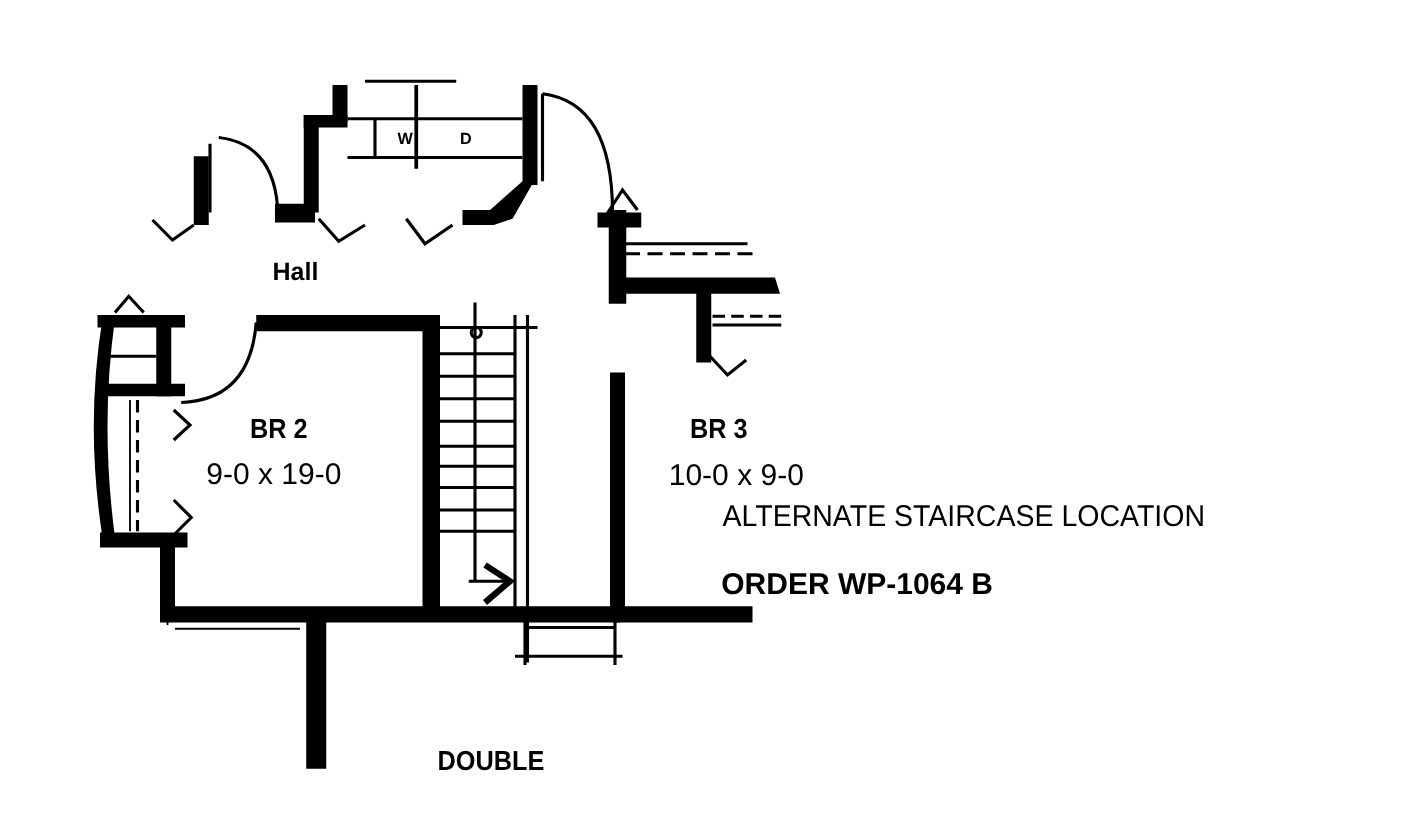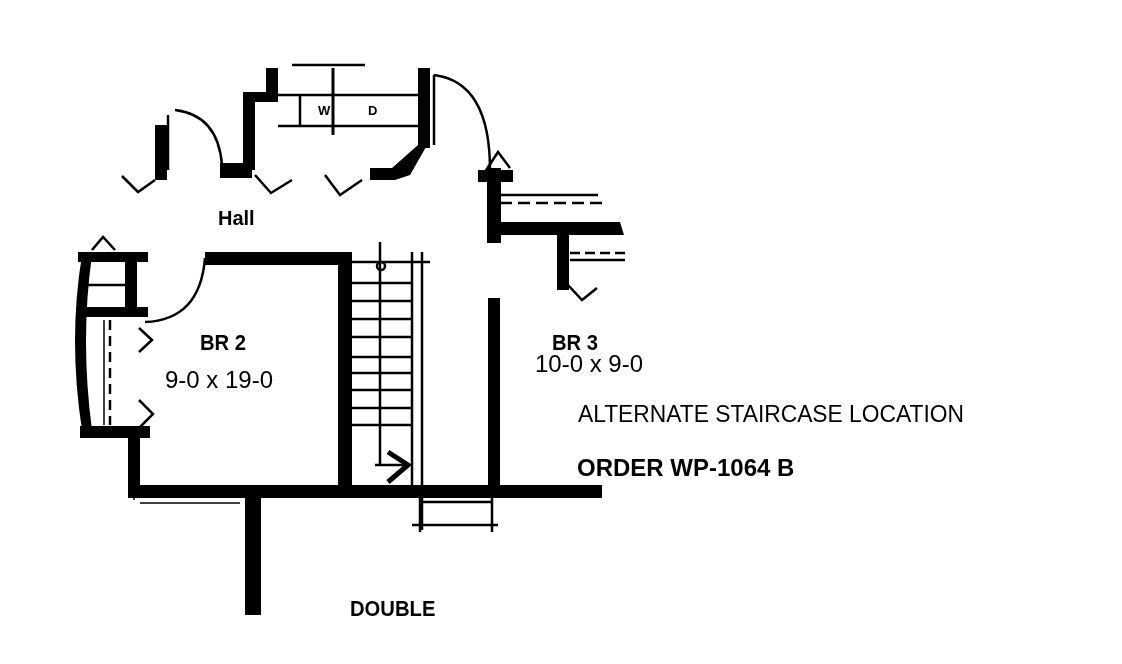--- a/index.html
+++ b/index.html
@@ -111,18 +111,18 @@
 </svg>
 
 <div class="lbl wd" style="left:318px;top:104px;">W</div>
 <div class="lbl wd" style="left:368px;top:104px;">D</div>
 <div class="lbl hall" style="left:218px;top:184px;margin-top:24px;">Hall</div>
 
 <div class="lbl room-name" style="left:200px;top:332px;">BR 2</div>
 <div class="lbl room-dim" style="left:165px;top:368px;">9-0 x 19-0</div>
 
 <div class="lbl room-name" style="left:552px;top:332px;">BR 3</div>
-<div class="lbl room-dim" style="left:535px;top:352px;">10-0 x 9-0</div>
+<div class="lbl room-dim" style="left:535px;top:369px;">10-0 x 9-0</div>
 
 <div class="lbl note1" style="left:578px;top:402px;">ALTERNATE STAIRCASE LOCATION</div>
 <div class="lbl note2" style="left:577px;top:456px;">ORDER WP-1064 B</div>
 
 <div class="lbl garage" style="left:350px;top:598px;">DOUBLE</div>
 
 </body></html>

